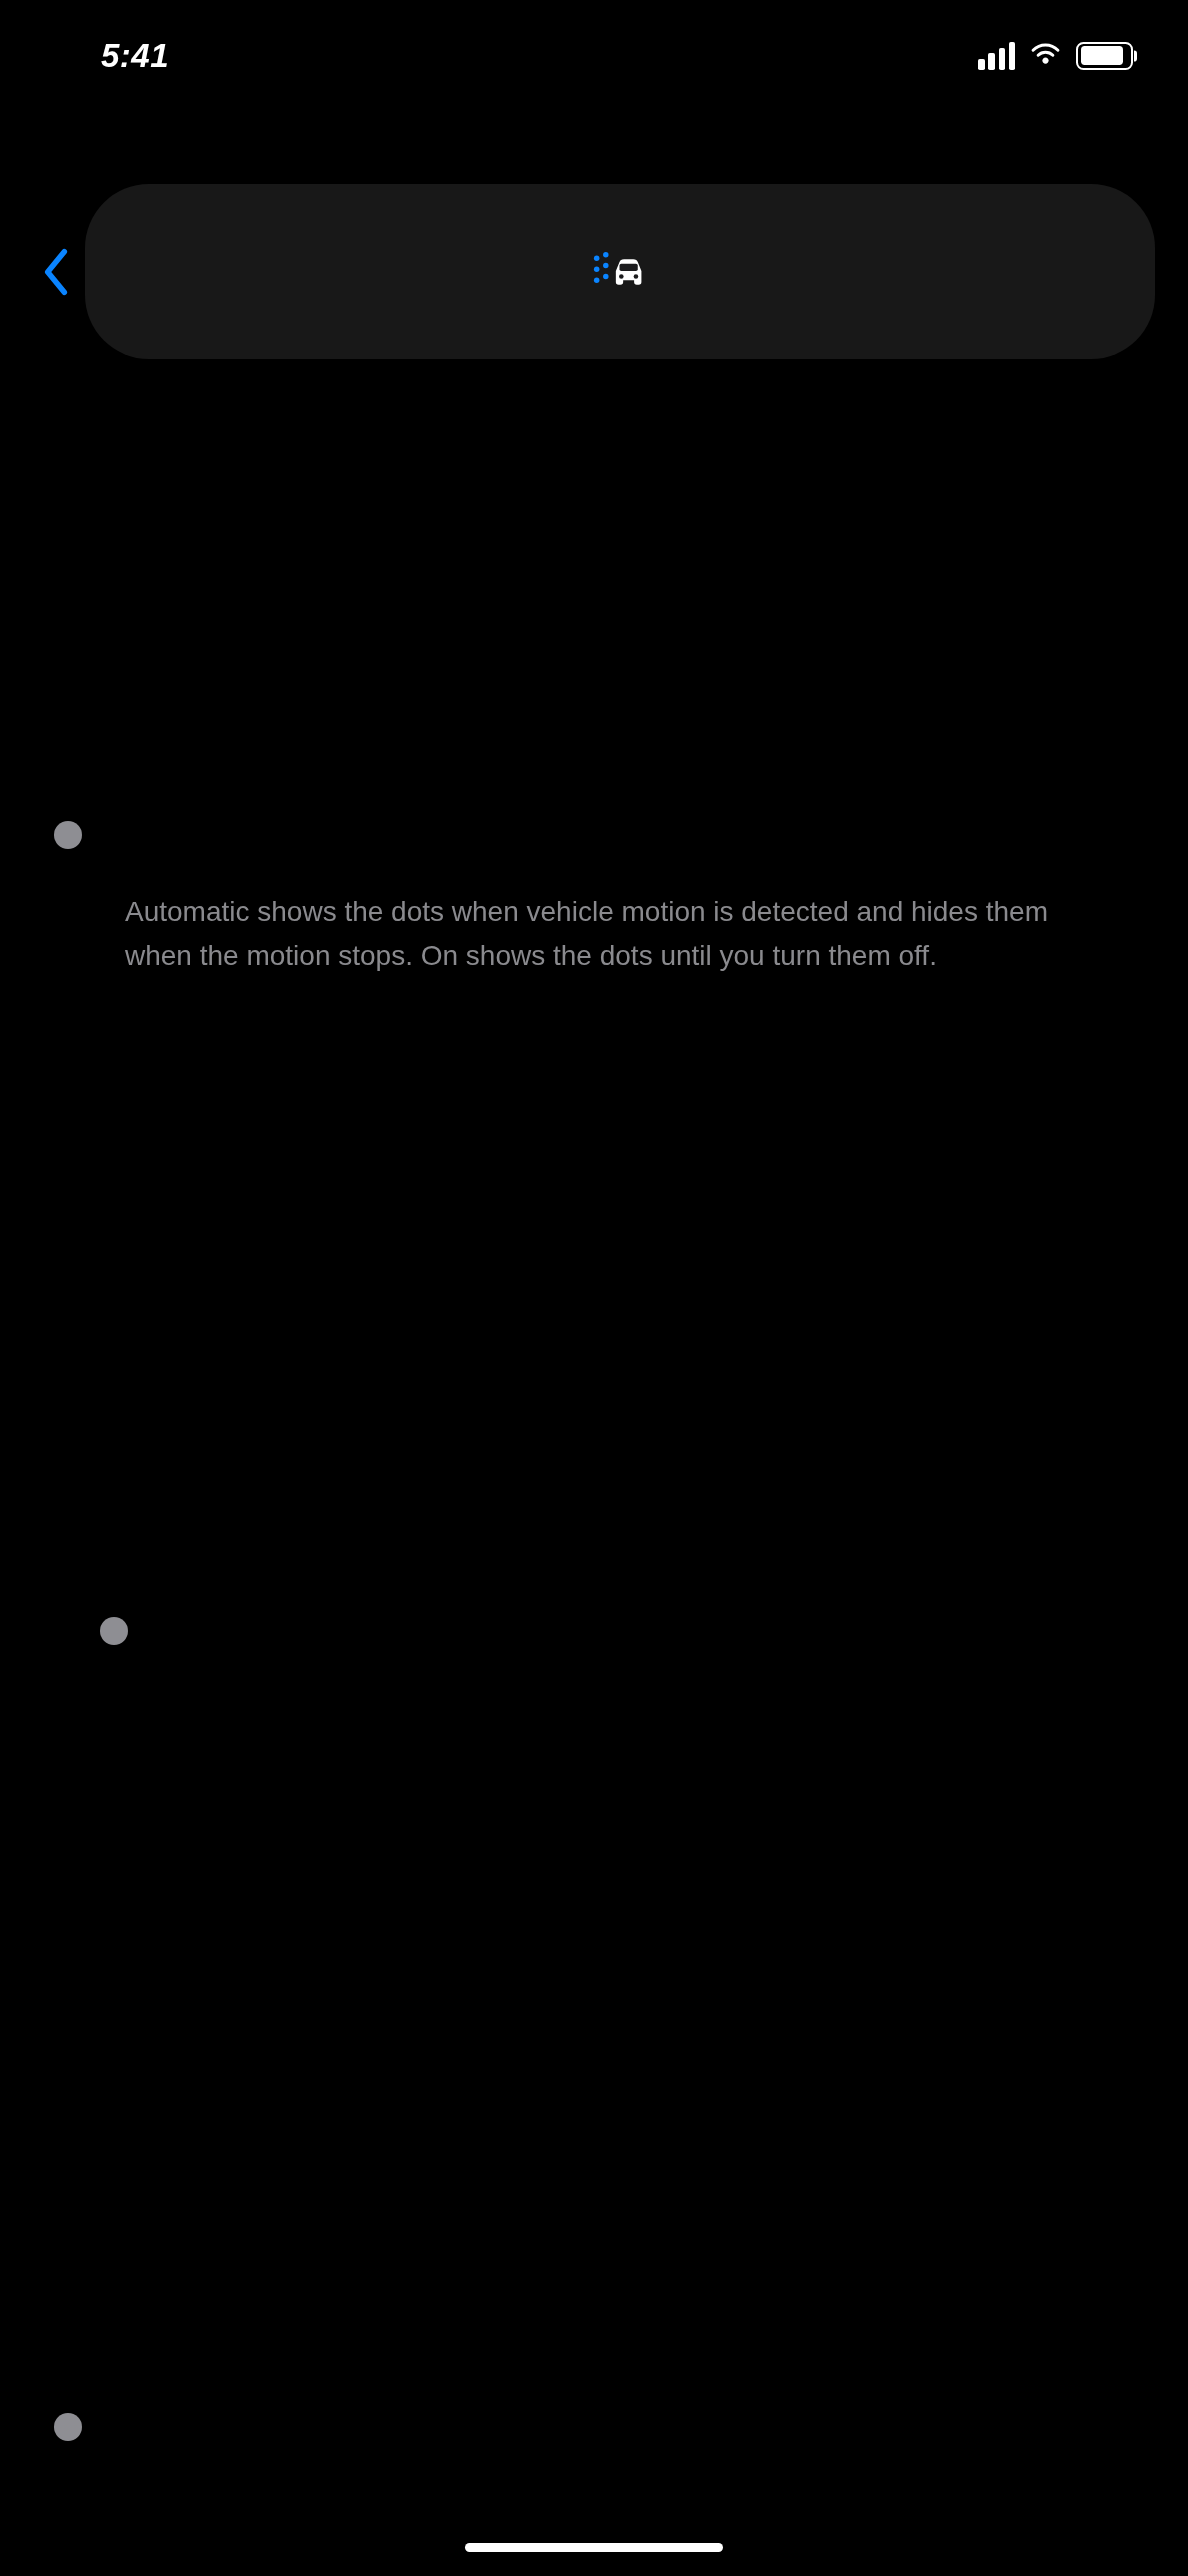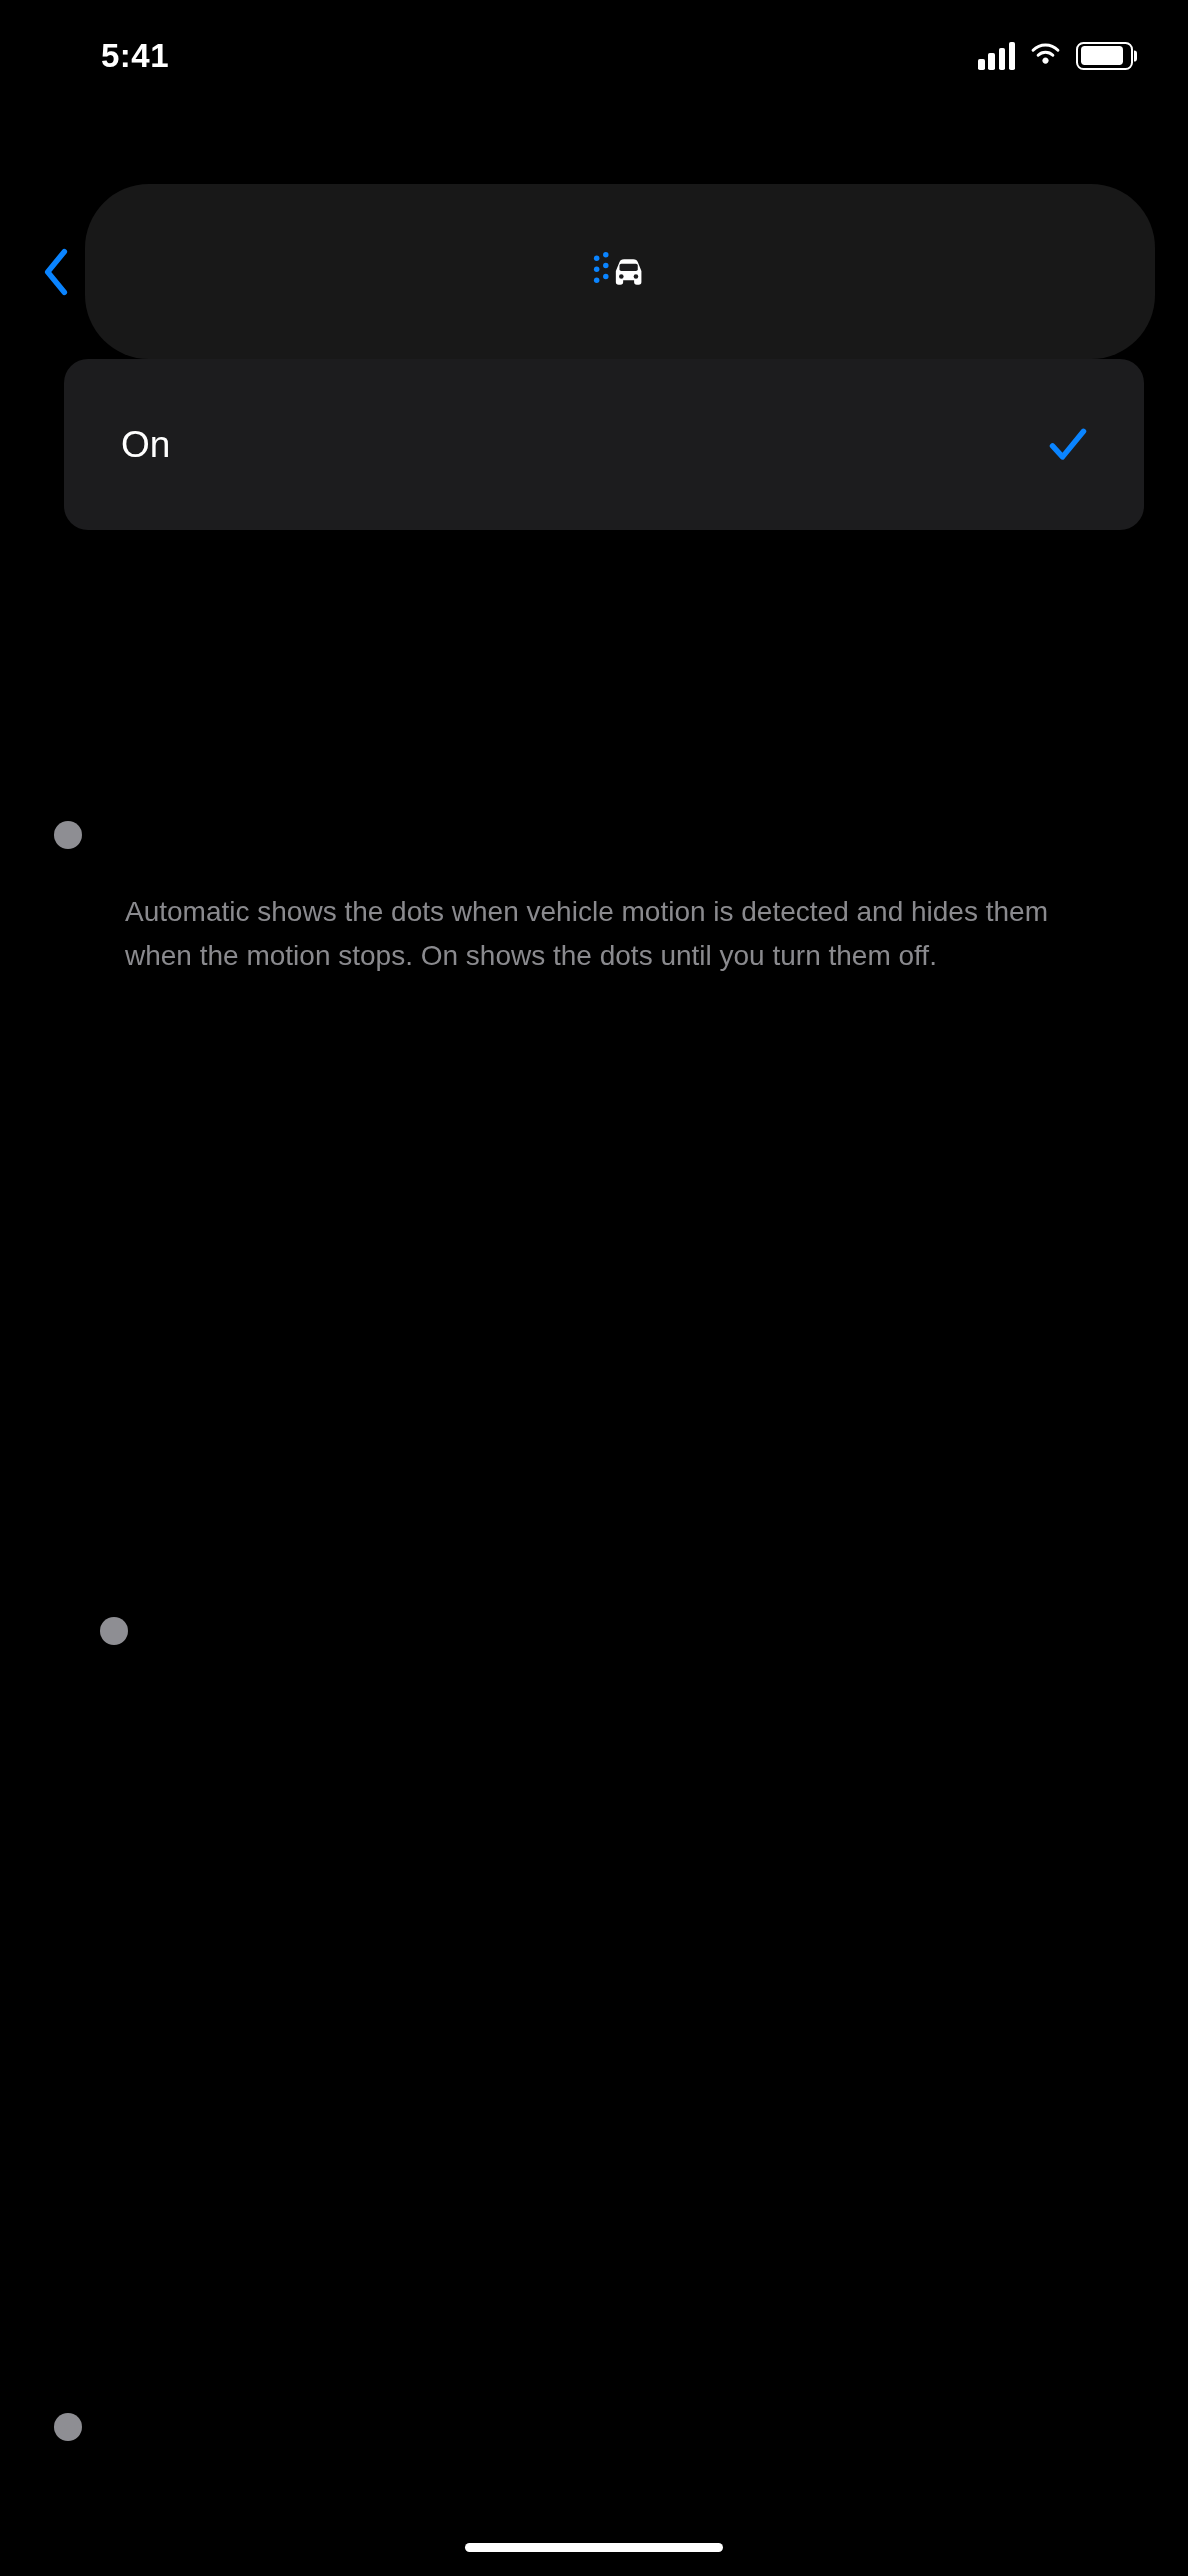--- a/index.html
+++ b/index.html
@@ -4,21 +4,21 @@
 <style>
   * { margin: 0; padding: 0; box-sizing: border-box; -webkit-font-smoothing: antialiased; }
   html, body { width: 1188px; height: 2576px; background: #000; overflow: hidden;
                font-family: -apple-system, "SF Pro Text", "Helvetica Neue", Arial, sans-serif;
                color: #fff; position: relative; }
 
   
   .status-bar { position: absolute; top: 0; left: 0; right: 0; height: 111px;
                 display: flex; align-items: center; justify-content: space-between;
                 padding: 0 55px 0 101px; }
-  .status-time { font-size: 33px; font-weight: 600; letter-spacing: 0.5px; }
+  .status-time { font-size: 33px; font-weight: 600; letter-spacing: 0.5px; font-style: italic; }
   .status-icons { display: flex; align-items: center; gap: 13px; }
   .cell-bars { display: flex; align-items: flex-end; gap: 3.7px; }
   .cell-bars span { width: 6.4px; background: #fff; border-radius: 1.8px; display: block; }
   .cell-bars span:nth-child(1){height:11px}
   .cell-bars span:nth-child(2){height:16.6px}
   .cell-bars span:nth-child(3){height:22px}
   .cell-bars span:nth-child(4){height:28px}
   .wifi-icon { width: 35px; height: 26px; }
   .battery { width: 57px; height: 28px; border: 2.8px solid #fff; border-radius: 7.4px;
              position: relative; display: flex; align-items: center; padding: 2.8px; }
@@ -112,28 +112,20 @@
           <rect x="30" y="14" width="20" height="8" rx="2"></rect>
           <circle cx="32" cy="28" r="2.5"></circle>
             <circle cx="48" cy="28" r="2.5"></circle>
         </g>
       </svg>
     </span>
   </div>
 </div>
 
 <div class="list">
-  <div class="row">
-    <span class="row-label">On</span>
-    <span class="check" style="visibility: visible;">
-      <svg viewBox="0 0 46 46">
-        <polyline points="6,24 17,36 40,8" fill="none" stroke="#0A84FF" stroke-width="6" stroke-linecap="round" stroke-linejoin="round"></polyline>
-      </svg>
-    </span>
-  </div>
 </div>
 
 <div class="footer">Automatic shows the dots when vehicle motion is detected and hides them when the motion stops. On shows the dots until you turn them off.</div>
 
 <div id="cue-dots">
     <div class="cue-dot" style="left: 54px; top: 821px;"></div>
     <div class="cue-dot" style="left: 100px; top: 1617px;"></div>
     <div class="cue-dot" style="left: 54px; top: 2413px;"></div>
   </div>
 

